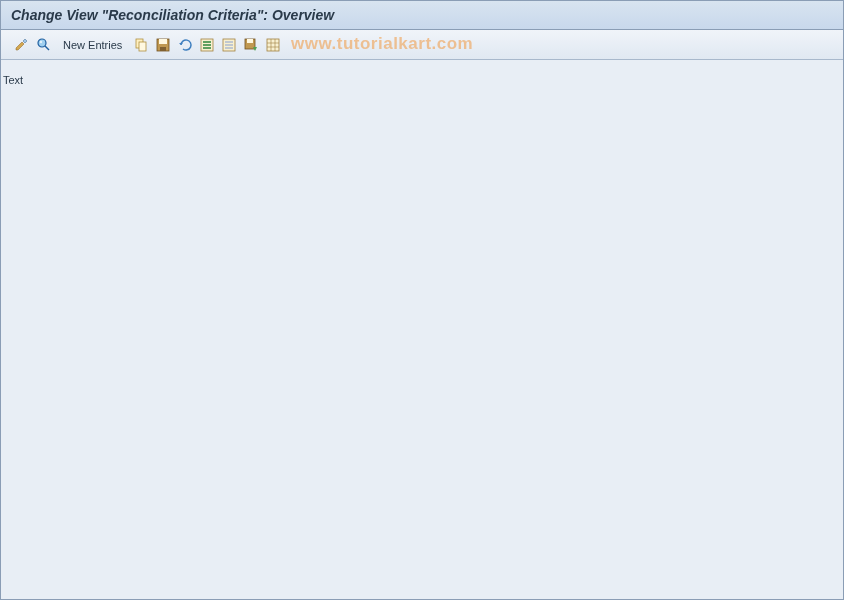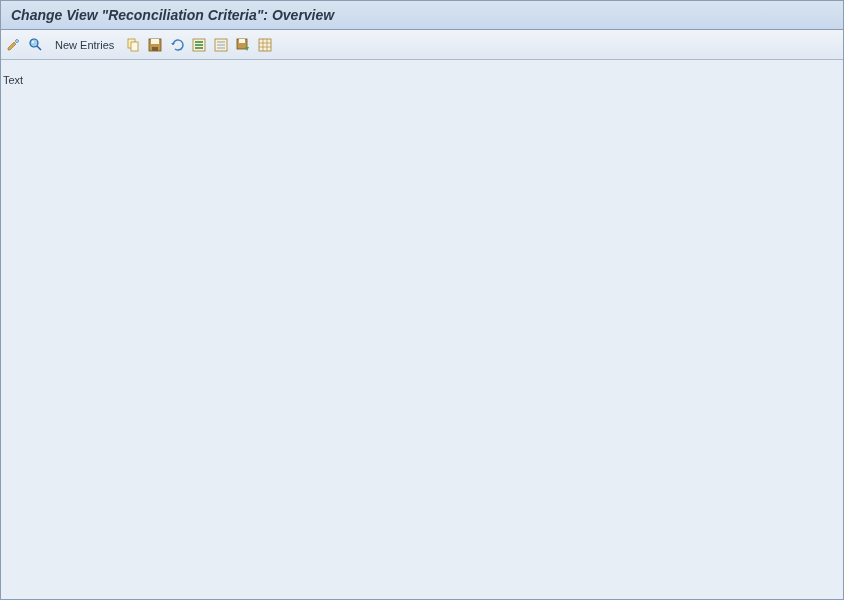--- a/index.html
+++ b/index.html
@@ -21,21 +21,21 @@
       border-bottom: 1px solid #8a9db5;
       padding: 6px 10px;
       font-style: italic;
       font-weight: bold;
       font-size: 14px;
       color: #2a3a4a;
     }
     .toolbar {
       background: linear-gradient(to bottom, #f0f4f9 0%, #e0e8f2 100%);
       border-bottom: 1px solid #a8b8cc;
-      padding: 4px 4px;
+      padding: 4px 12px;
       display: flex;
       align-items: center;
       gap: 4px;
       height: 30px;
       position: relative;
     }
     .toolbar-icon {
       width: 18px;
       height: 18px;
       display: flex;
@@ -139,17 +139,18 @@
   </div>
   <div class="toolbar-icon">
     <svg width="16" height="16" viewBox="0 0 16 16">
       <rect x="2" y="2" width="12" height="12" fill="#f8f0d0" stroke="#a08040" stroke-width="0.8"></rect>
       <line x1="2" y1="6" x2="14" y2="6" stroke="#a08040" stroke-width="0.6"></line>
       <line x1="2" y1="10" x2="14" y2="10" stroke="#a08040" stroke-width="0.6"></line>
       <line x1="6" y1="2" x2="6" y2="14" stroke="#a08040" stroke-width="0.6"></line>
       <line x1="10" y1="2" x2="10" y2="14" stroke="#a08040" stroke-width="0.6"></line>
     </svg>
   </div>
+  <span class="watermark">www.tutorialkart.com</span>
 </div>
 
 <div class="content-area">
   <span class="column-header">Text</span>
 </div>
 
 </body></html>

